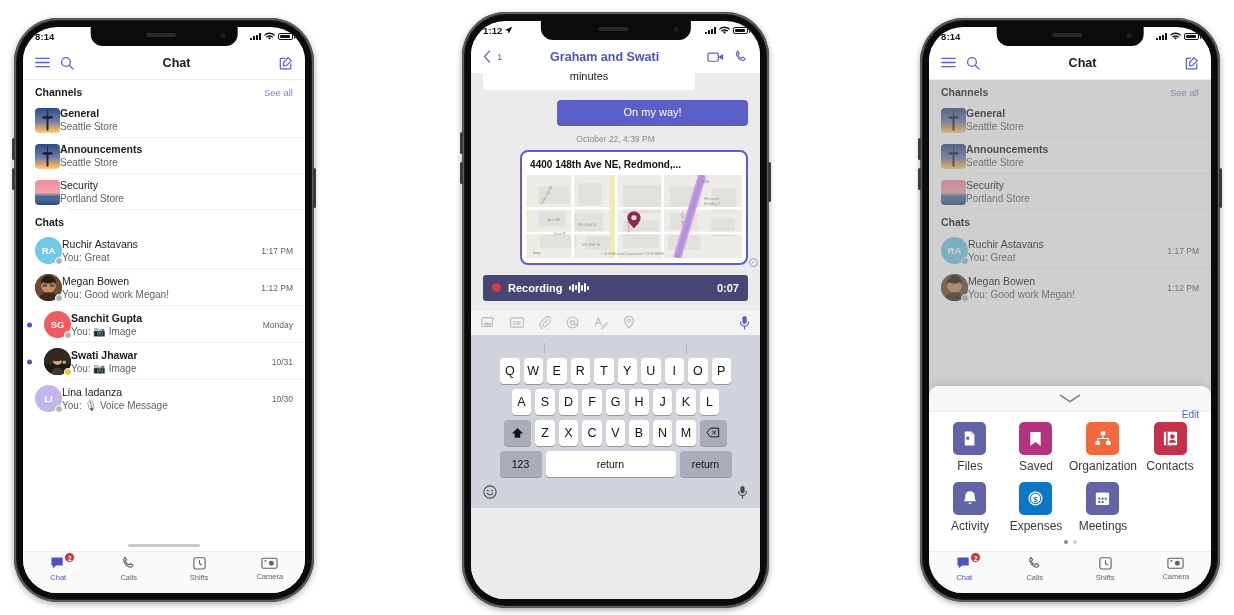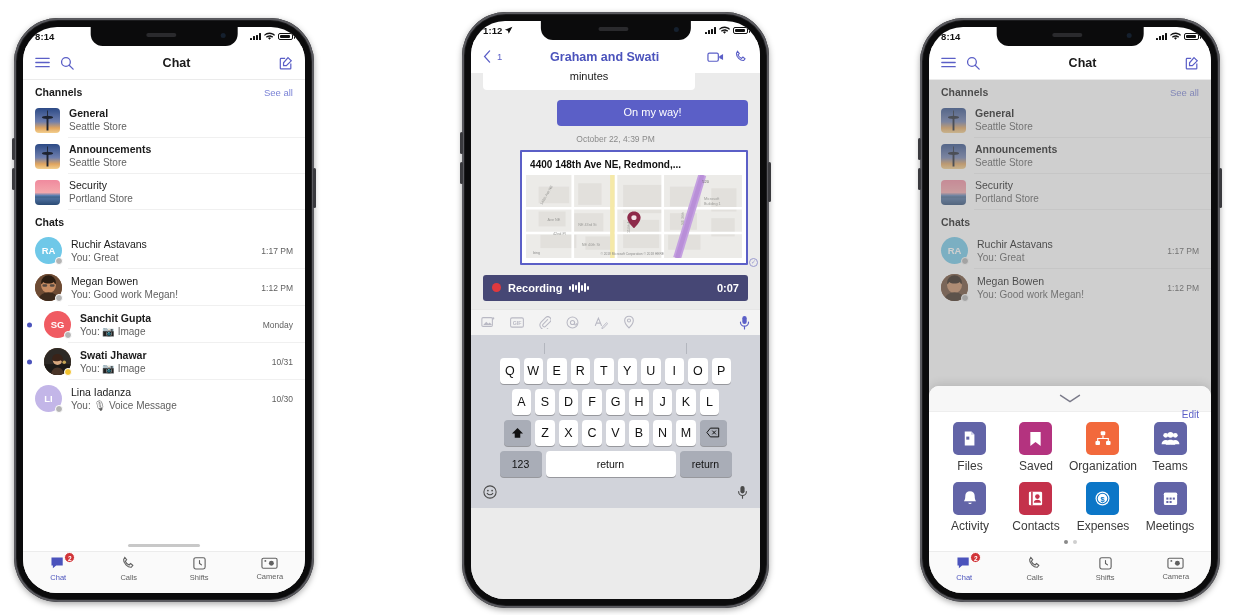--- a/index.html
+++ b/index.html
@@ -79,21 +79,21 @@
 
   
   .listwrap { background: #fff; }
   .sec-head {
     display: flex; align-items: center; justify-content: space-between;
     padding: 6px 12px 4px 12px;
   }
   .sec-head .lbl { font-size: 10.5px; font-weight: bold; color: #1a1a1a; }
   .sec-head .see { font-size: 9.5px; color: #7b83d6; }
   .row {
-    display: flex; align-items: center; gap: 9px;
+    display: flex; align-items: center; 
     padding: 5px 12px 5px 12px; position: relative;
   }
   .row .divider {
     position: absolute; left: 45px; right: 0; bottom: 0; height: 1px; background: #f0f0f0;
   }
   .chan-av {
     width: 25px; height: 25px; border-radius: 4px; flex: none; overflow: hidden; position: relative;
   }
   .needle { position: absolute; inset: 0; }
   .row .txt { flex: 1; min-width: 0; }
@@ -138,21 +138,21 @@
 
   
   .chatbg { position: absolute; left: 0; right: 0; top: 53px; bottom: 0; background: #ebebeb; }
   .bub {
     max-width: 72%; padding: 6px 9px; border-radius: 4px; font-size: 11px; line-height: 1.25; text-align: center;
   }
   .bub.in { background: #fff; color: #1a1a1a; }
   .bub.out { background: #5b5fc7; color: #fff; margin-left: auto; }
   .tstamp { text-align: center; font-size: 8.5px; color: #8a8a8a; margin: 8px 0 6px; }
   .mapcard {
-    border: 2px solid #5b5fc7; background: #fff; border-radius: 1px;
+    border: 2px solid #5b5fc7; background: #fff; border-radius: 8px;
     padding: 4px 4px 5px; position: relative;
   }
   .mapcard .addr { font-size: 10px; font-weight: bold; color: #111; padding: 3px 4px 5px; }
   .mapimg { height: 83px; position: relative; overflow: hidden; background: #eceae7; }
   .sent-tick {
     position: absolute; right: -10px; bottom: -2px; width: 9px; height: 9px;
     border: 1px solid #9a9ad0; border-radius: 50%; color: #9a9ad0;
     font-size: 6px; line-height: 7px; text-align: center;
   }
   .recbar {
@@ -895,50 +895,38 @@
                 <svg width="18" height="17" viewBox="0 0 18 18">
                   <rect x="6.6" y="1.4" width="4.8" height="4.2" rx="1" fill="#fff"></rect>
                   <rect x="1" y="11.6" width="4.8" height="4.2" rx="1" fill="#fff"></rect>
                   <rect x="12.2" y="11.6" width="4.8" height="4.2" rx="1" fill="#fff"></rect>
                   <path d="M9 5.8v3.2M3.4 11.6V9H14.6v2.6" fill="none" stroke="#fff" stroke-width="1.2"></path>
                 </svg>
               </div>
               <span class="al">Organization</span>
             </div>
             <div class="appcell">
-              <div class="apptile" style="background: rgb(98, 100, 167);">
-                <svg width="19" height="15" viewBox="0 0 20 15">
-                  <circle cx="5" cy="4.2" r="2.6" fill="#fff"></circle>
-                  <circle cx="15" cy="4.2" r="2.6" fill="#fff"></circle>
-                  <circle cx="10" cy="3.6" r="3" fill="#fff"></circle>
-                  <path d="M.6 13.5c0-2.6 2-4.4 4.4-4.4s4.4 1.8 4.4 4.4zM10.6 13.5c0-2.6 2-4.4 4.4-4.4s4.4 1.8 4.4 4.4z" fill="#fff"></path>
-                  <path d="M5 14c0-3 2.2-5.2 5-5.2s5 2.2 5 5.2z" fill="#fff"></path>
-                </svg>
-              </div>
-              <span class="al">Teams</span>
-            </div>
-            <div class="appcell">
-              <div class="apptile" style="background: rgb(98, 100, 167);">
-                <svg width="16" height="17" viewBox="0 0 17 18">
-                  <path d="M8.5 1.4c3 0 5 2 5 5 0 4 1.4 5.4 1.4 5.4H2.1s1.4-1.4 1.4-5.4c0-3 2-5 5-5z" fill="#fff"></path>
-                  <path d="M6.6 13.4a2 2 0 0 0 3.8 0z" fill="#fff"></path>
-                </svg>
-              </div>
-              <span class="al">Activity</span>
-            </div>
-            <div class="appcell">
               <div class="apptile" style="background: rgb(196, 49, 75);">
                 <svg width="17" height="17" viewBox="0 0 18 18">
                   <rect x="2" y="1.8" width="14" height="14.4" rx="1.4" fill="#fff"></rect>
                   <rect x="4.4" y="1.8" width="1.6" height="14.4" fill="#c4314b"></rect>
                   <circle cx="11" cy="7" r="2.4" fill="#c4314b"></circle>
                   <path d="M7.2 13.6c0-2.1 1.7-3.4 3.8-3.4s3.8 1.3 3.8 3.4z" fill="#c4314b"></path>
                 </svg>
               </div>
               <span class="al">Contacts</span>
+            </div>
+            <div class="appcell">
+              <div class="apptile" style="background: rgb(98, 100, 167);">
+                <svg width="16" height="17" viewBox="0 0 17 18">
+                  <path d="M8.5 1.4c3 0 5 2 5 5 0 4 1.4 5.4 1.4 5.4H2.1s1.4-1.4 1.4-5.4c0-3 2-5 5-5z" fill="#fff"></path>
+                  <path d="M6.6 13.4a2 2 0 0 0 3.8 0z" fill="#fff"></path>
+                </svg>
+              </div>
+              <span class="al">Activity</span>
             </div>
             <div class="appcell">
               <div class="apptile" style="background: rgb(12, 118, 199);">
                 <svg width="17" height="17" viewBox="0 0 18 18">
                   <circle cx="9" cy="9" r="7.4" fill="#fff"></circle>
                   <circle cx="9" cy="9" r="5.6" fill="none" stroke="#0c76c7" stroke-width="1.1"></circle>
                   <text x="9" y="12.4" font-size="8" font-weight="bold" fill="#0c76c7" text-anchor="middle" font-family="Liberation Sans, sans-serif">$</text>
                 </svg>
               </div>
               <span class="al">Expenses</span>

